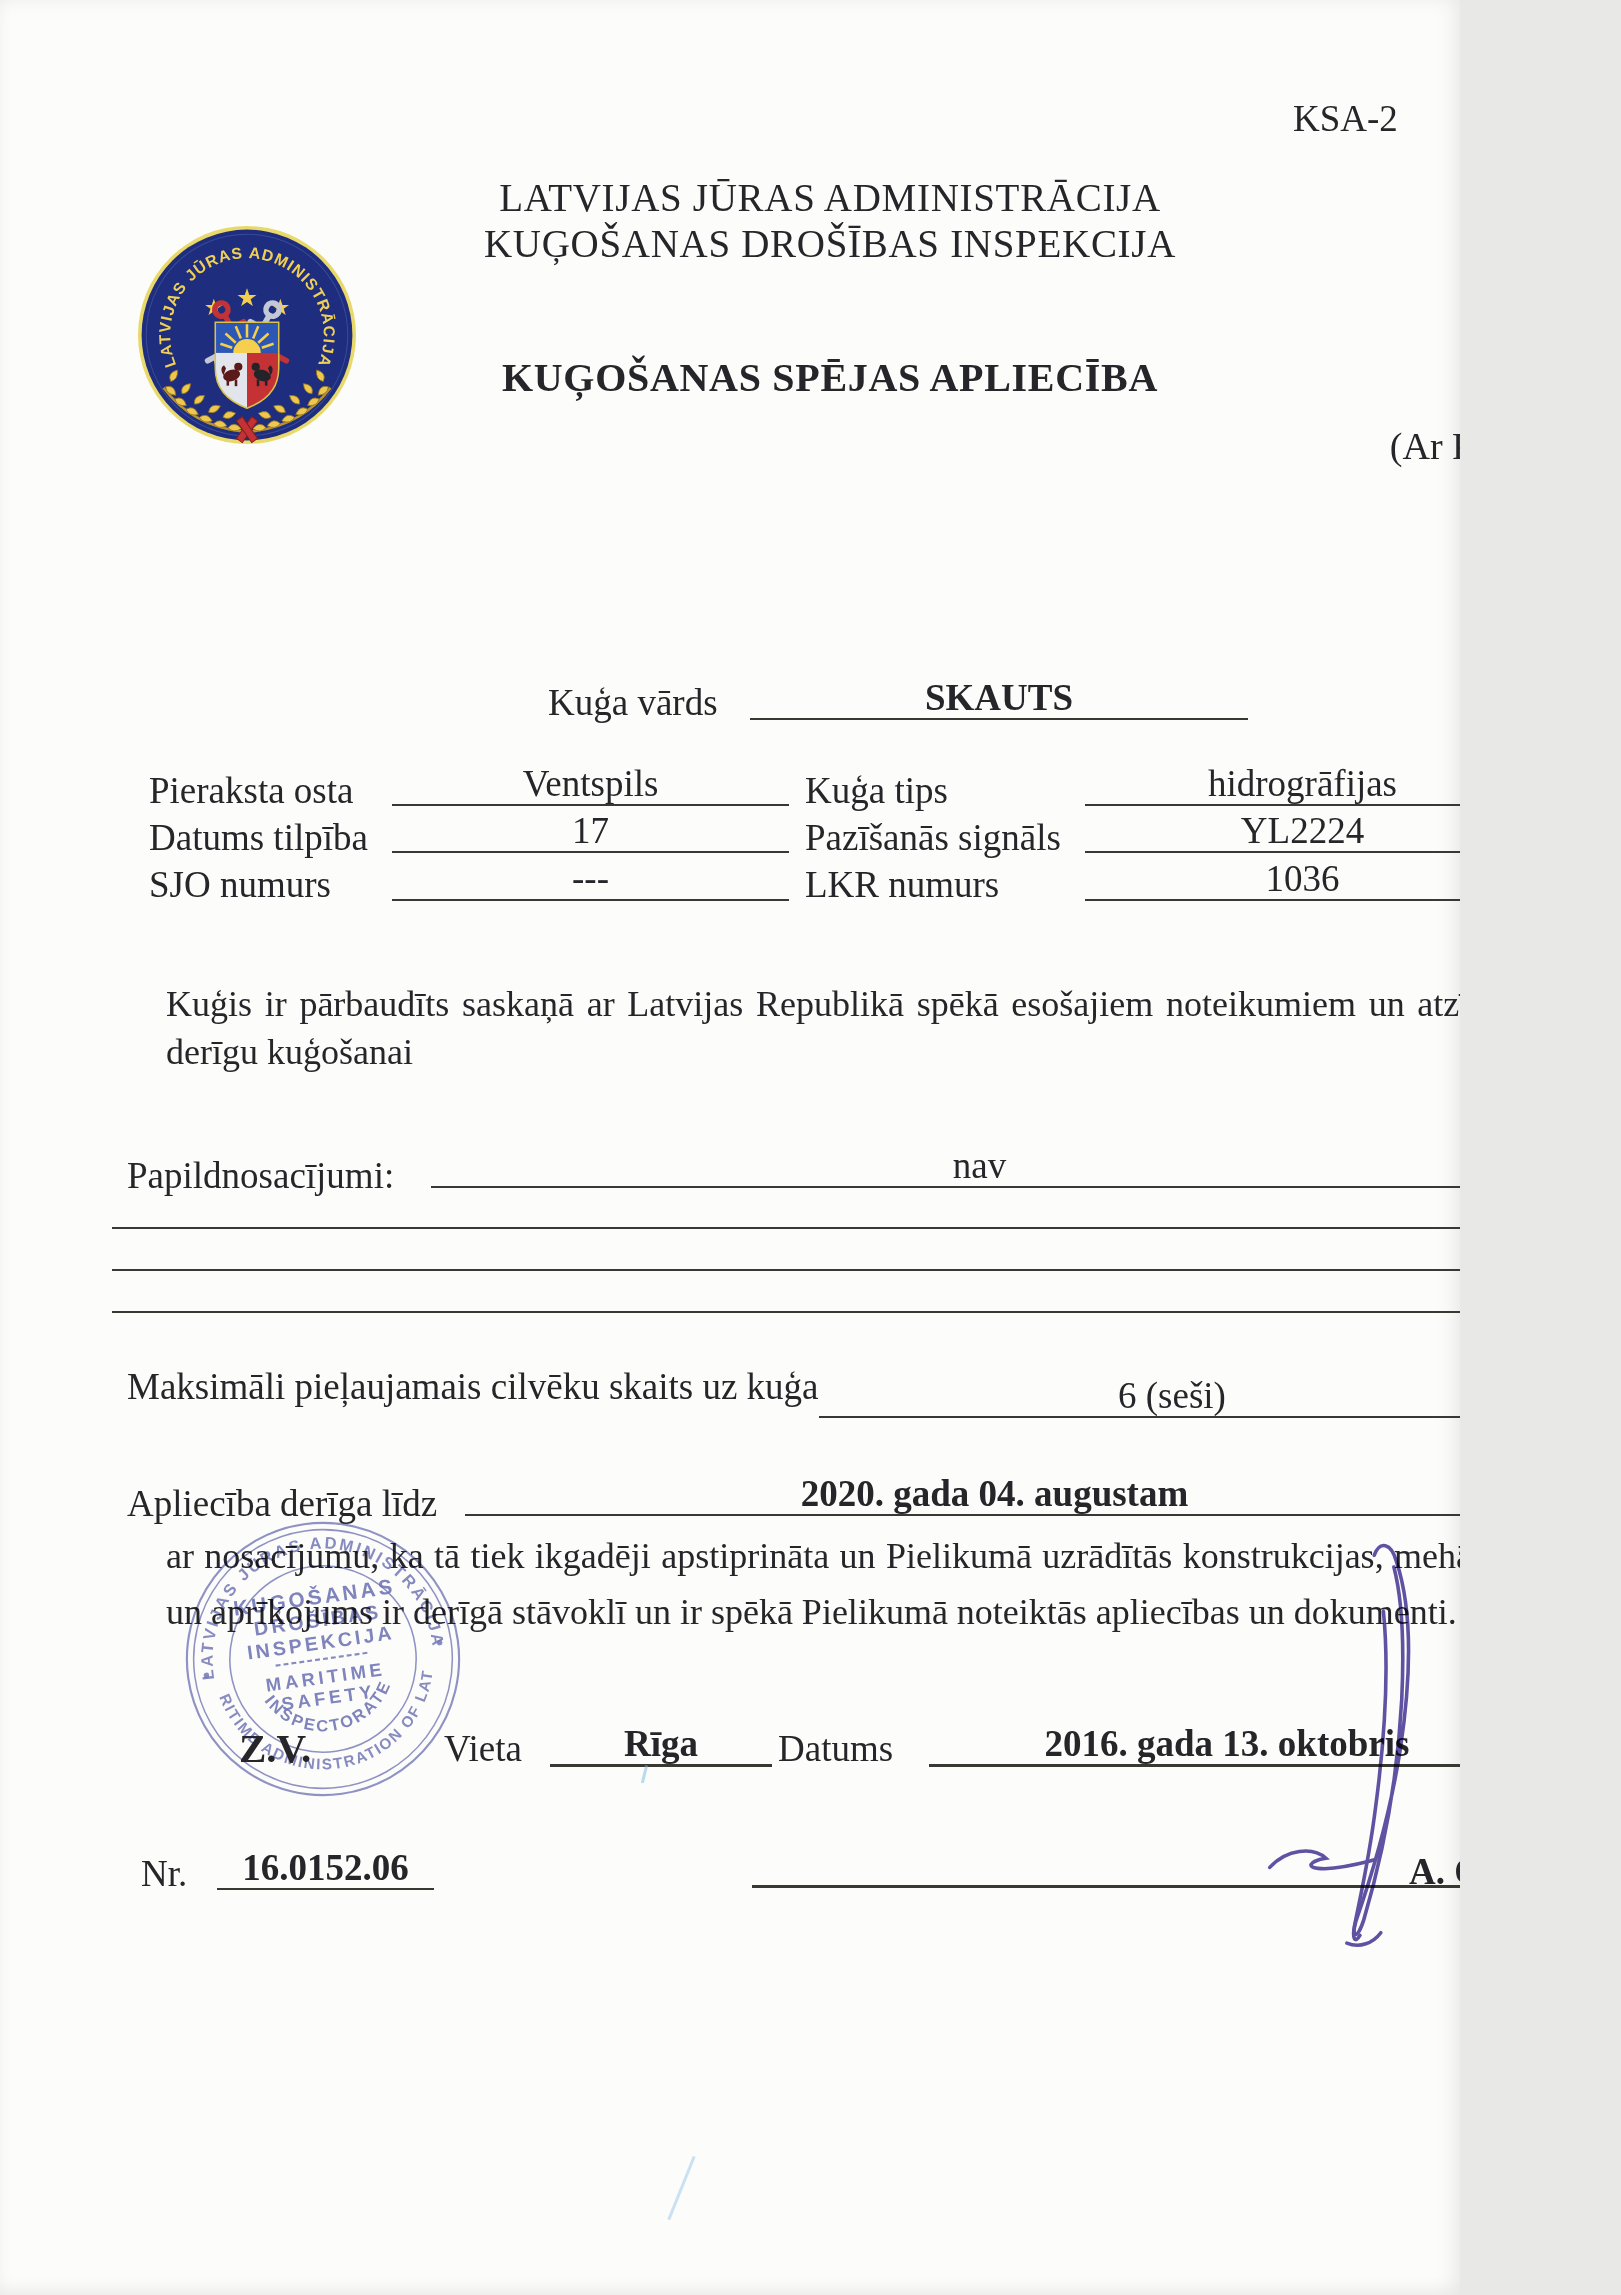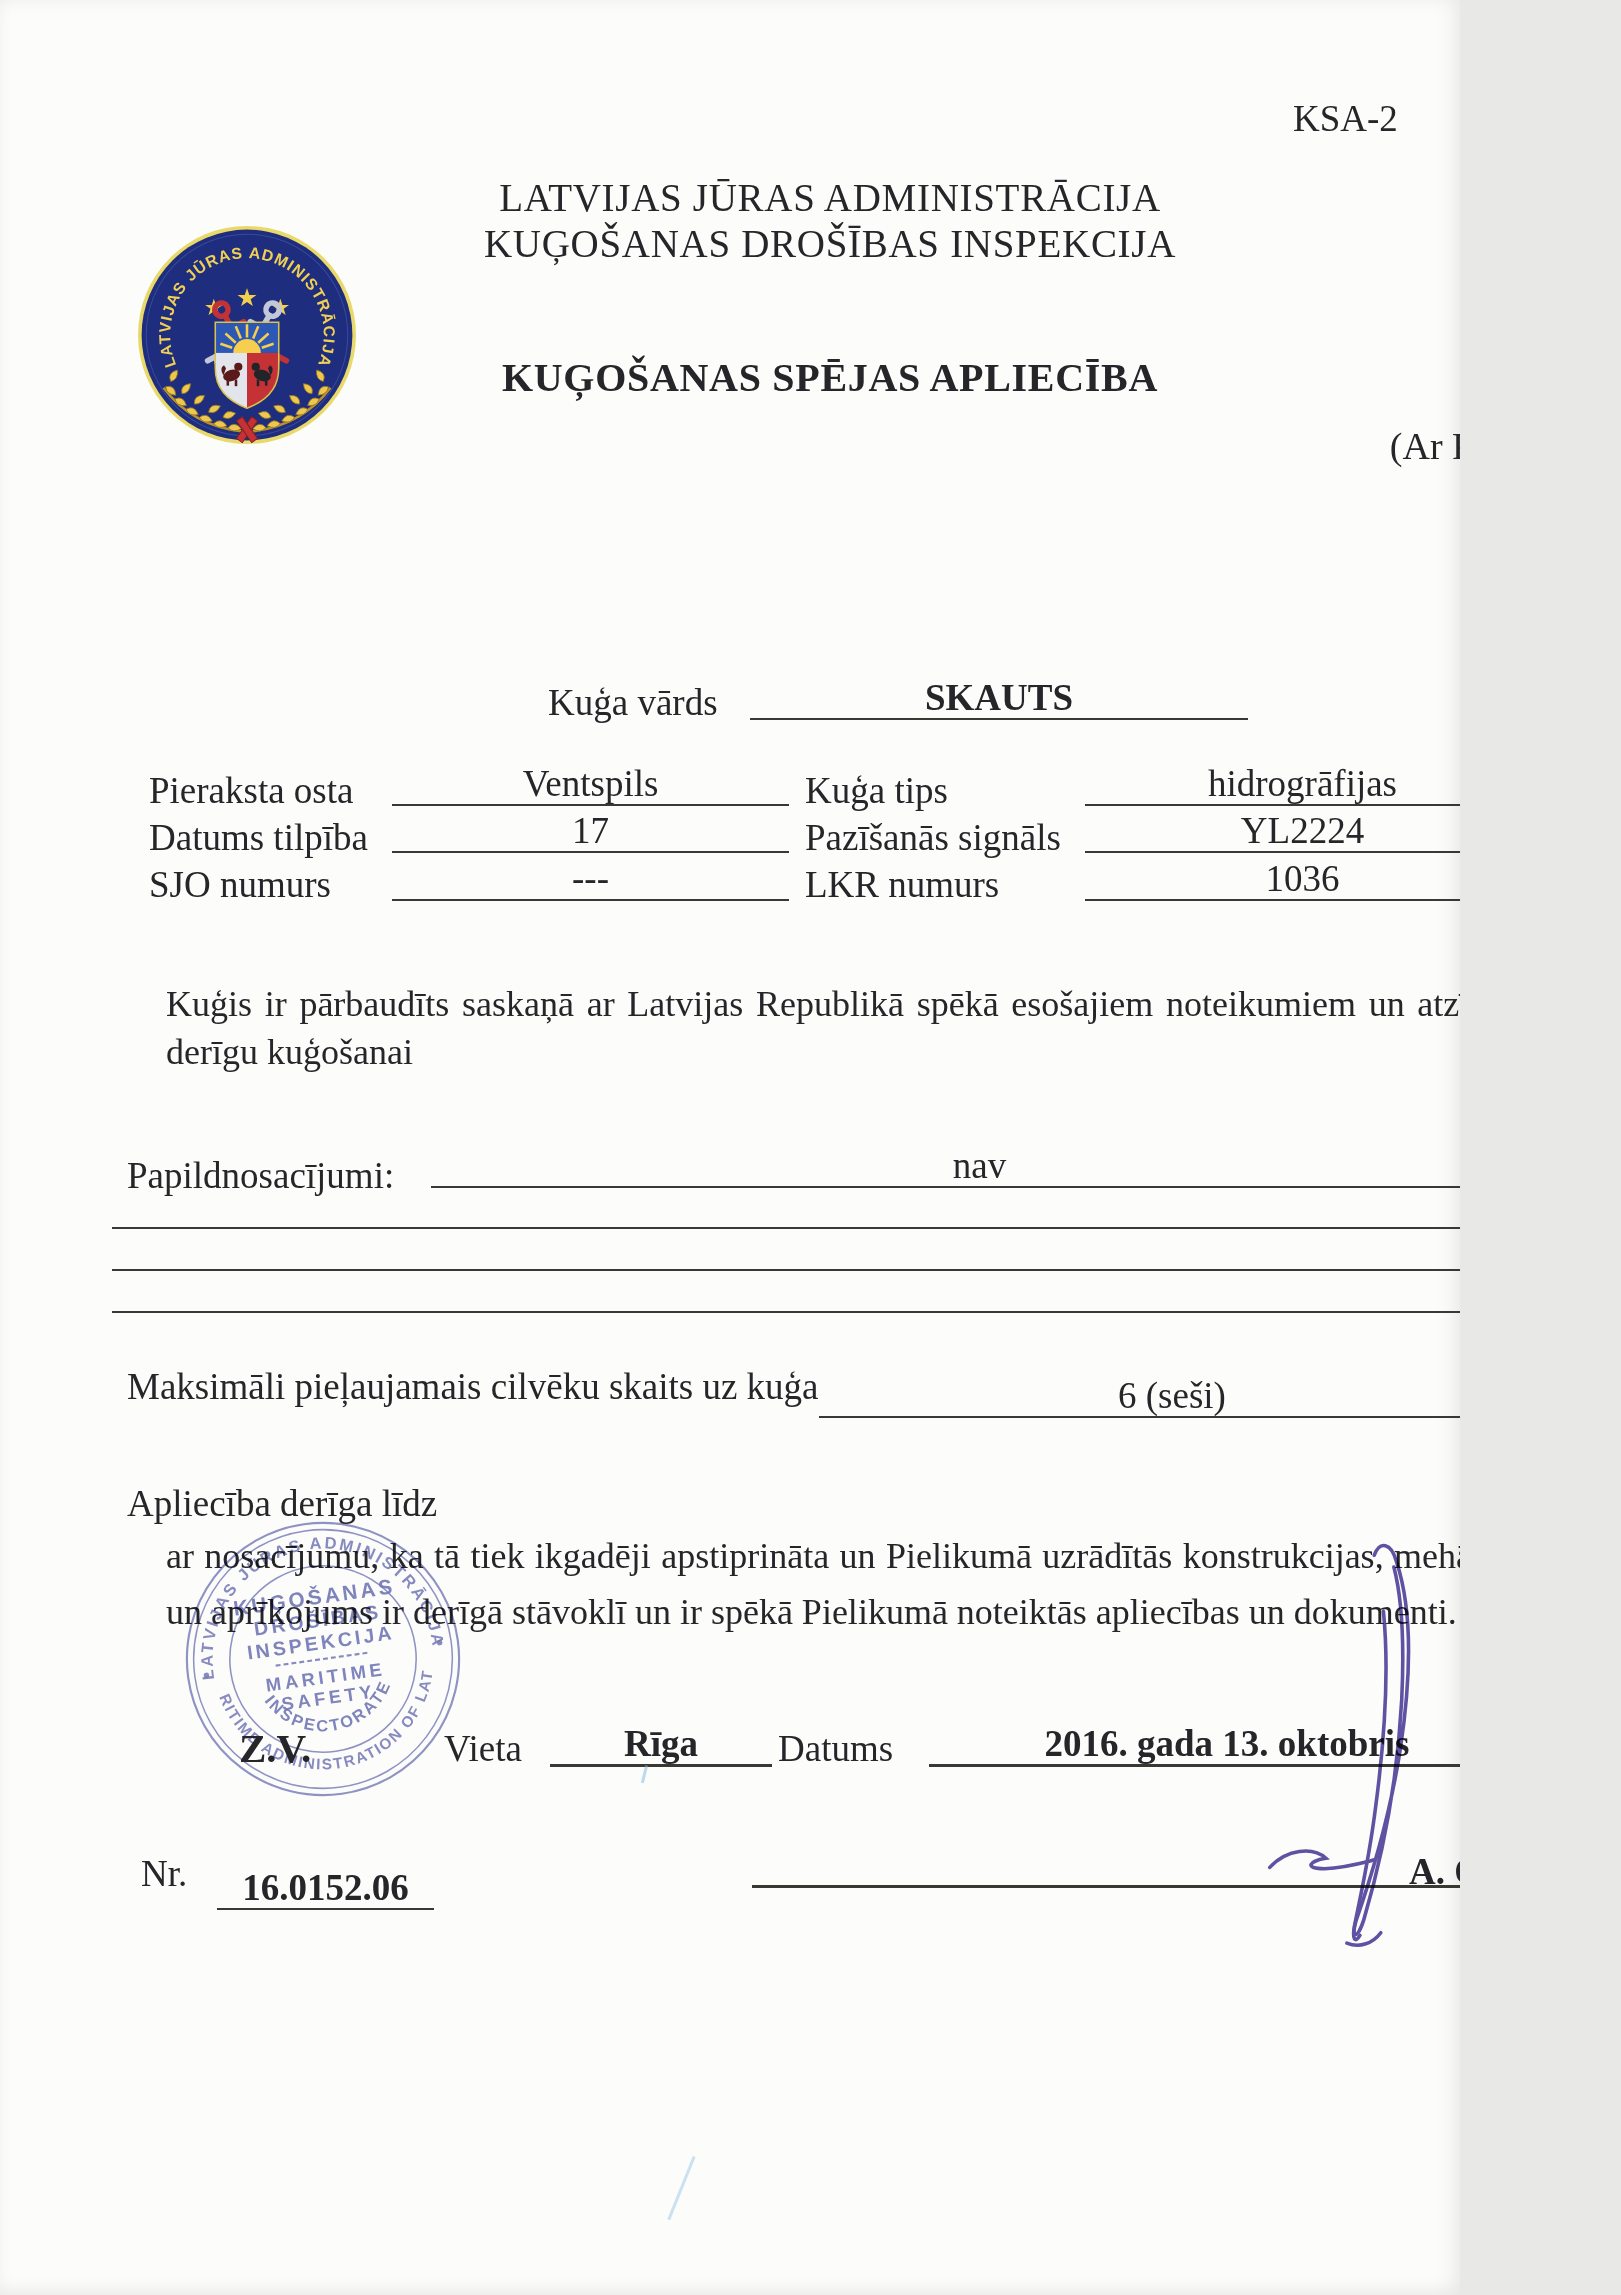--- a/index.html
+++ b/index.html
@@ -174,20 +174,23 @@
   <div class="abs rule" style="left:112px;top:1227px;width:1416px;"></div>
   <div class="abs rule" style="left:112px;top:1269px;width:1416px;"></div>
   <div class="abs rule" style="left:112px;top:1311px;width:1416px;"></div>
 
   <div class="abs lbl" style="left:127px;top:1365px;">Maksimāli pieļaujamais cilvēku skaits uz kuģa</div>
   <div class="abs fill" style="left:819px;top:1369px;width:706px;height:47px;">
     <span>6 (seši)</span>
   </div>
 
   <div class="abs lbl" style="left:127px;top:1482px;">Apliecība derīga līdz</div>
+  <div class="abs fill" style="left:465px;top:1473px;width:1059px;height:41px;">
+    <span class="b">2020. gada 04. augustam</span>
+  </div>
   <div class="abs para" style="left:127px;top:1528px;width:1386px;line-height:56px;">ar nosacījumu, ka tā tiek ikgadēji apstiprināta un Pielikumā uzrādītās konstrukcijas, mehānismi un aprīkojums ir derīgā stāvoklī un ir spēkā Pielikumā noteiktās apliecības un dokumenti.</div>
 
   <svg class="abs stamp-svg" style="left:182px;top:1518px;" width="282" height="282" viewBox="0 0 460 460">
     <defs>
       <path id="stRingTop" d="M 60.9 291.6 A 180 180 0 1 1 399.1 291.6" fill="none"></path>
       <path id="stRingBot" d="M 56.1 276.6 A 180 180 0 0 0 403.9 276.6" fill="none"></path>
       <path id="stInnerArc" d="M 127.8 289 A 118 118 0 0 0 332.2 289" fill="none"></path>
     </defs>
     <g transform="rotate(-8 230 230)" fill="#5b61ad" font-family="Liberation Sans, sans-serif" font-weight="bold">
       <circle cx="230" cy="230" r="222" fill="none" stroke="#5b61ad" stroke-width="3.5" opacity=".8"></circle>
@@ -218,21 +221,21 @@
   <div class="abs lbl" style="left:444px;top:1727px;">Vieta</div>
   <div class="abs fill thick" style="left:550px;top:1722px;width:222px;height:42px;">
     <span class="b">Rīga</span>
   </div>
   <div class="abs lbl" style="left:778px;top:1727px;">Datums</div>
   <div class="abs fill thick" style="left:929px;top:1722px;width:596px;height:42px;">
     <span class="b">2016. gada 13. oktobris</span>
   </div>
 
   <div class="abs lbl" style="left:141px;top:1852px;">Nr.</div>
-  <div class="abs fill" style="left:217px;top:1847px;width:217px;height:41px;margin-top:20px;">
+  <div class="abs fill" style="left:217px;top:1847px;width:217px;height:41px;">
     <span class="b">16.0152.06</span>
   </div>
 
   <div class="abs rule" style="left:752px;top:1885px;width:775px;border-top-width:3.3px;"></div>
   <div class="abs lbl b" style="left:1409px;top:1850px;">A. Ošs</div>
 
   <svg class="abs sig-svg" style="left:1229px;top:1533px;" width="301" height="418" viewBox="0 0 460 640">
     <g fill="none" stroke="#4a3c99" stroke-width="5.5" stroke-linecap="round" opacity=".88">
       <path d="M 222 34 C 230 12 248 14 256 44 C 278 110 280 210 262 330 C 244 446 210 548 194 594 C 186 620 196 624 206 592 C 236 490 258 370 264 256 C 268 172 264 98 252 52"></path>
       <path d="M 236 120 C 244 200 240 300 224 420 C 214 500 200 560 192 600 C 188 620 192 630 200 616"></path>

